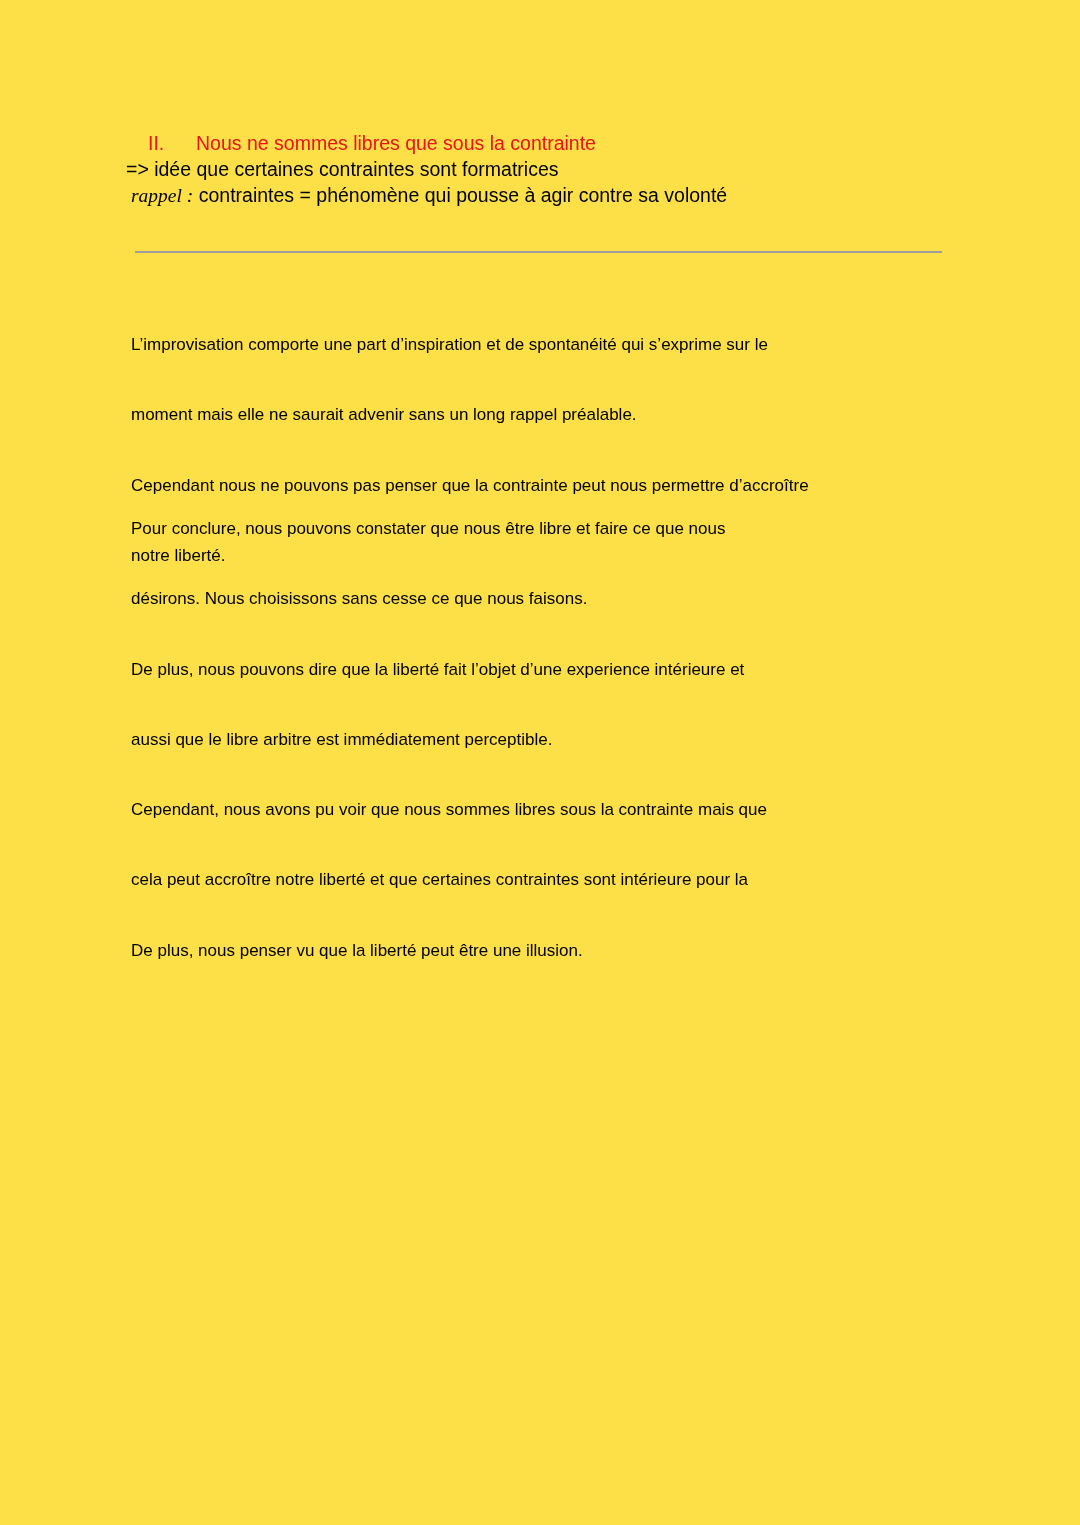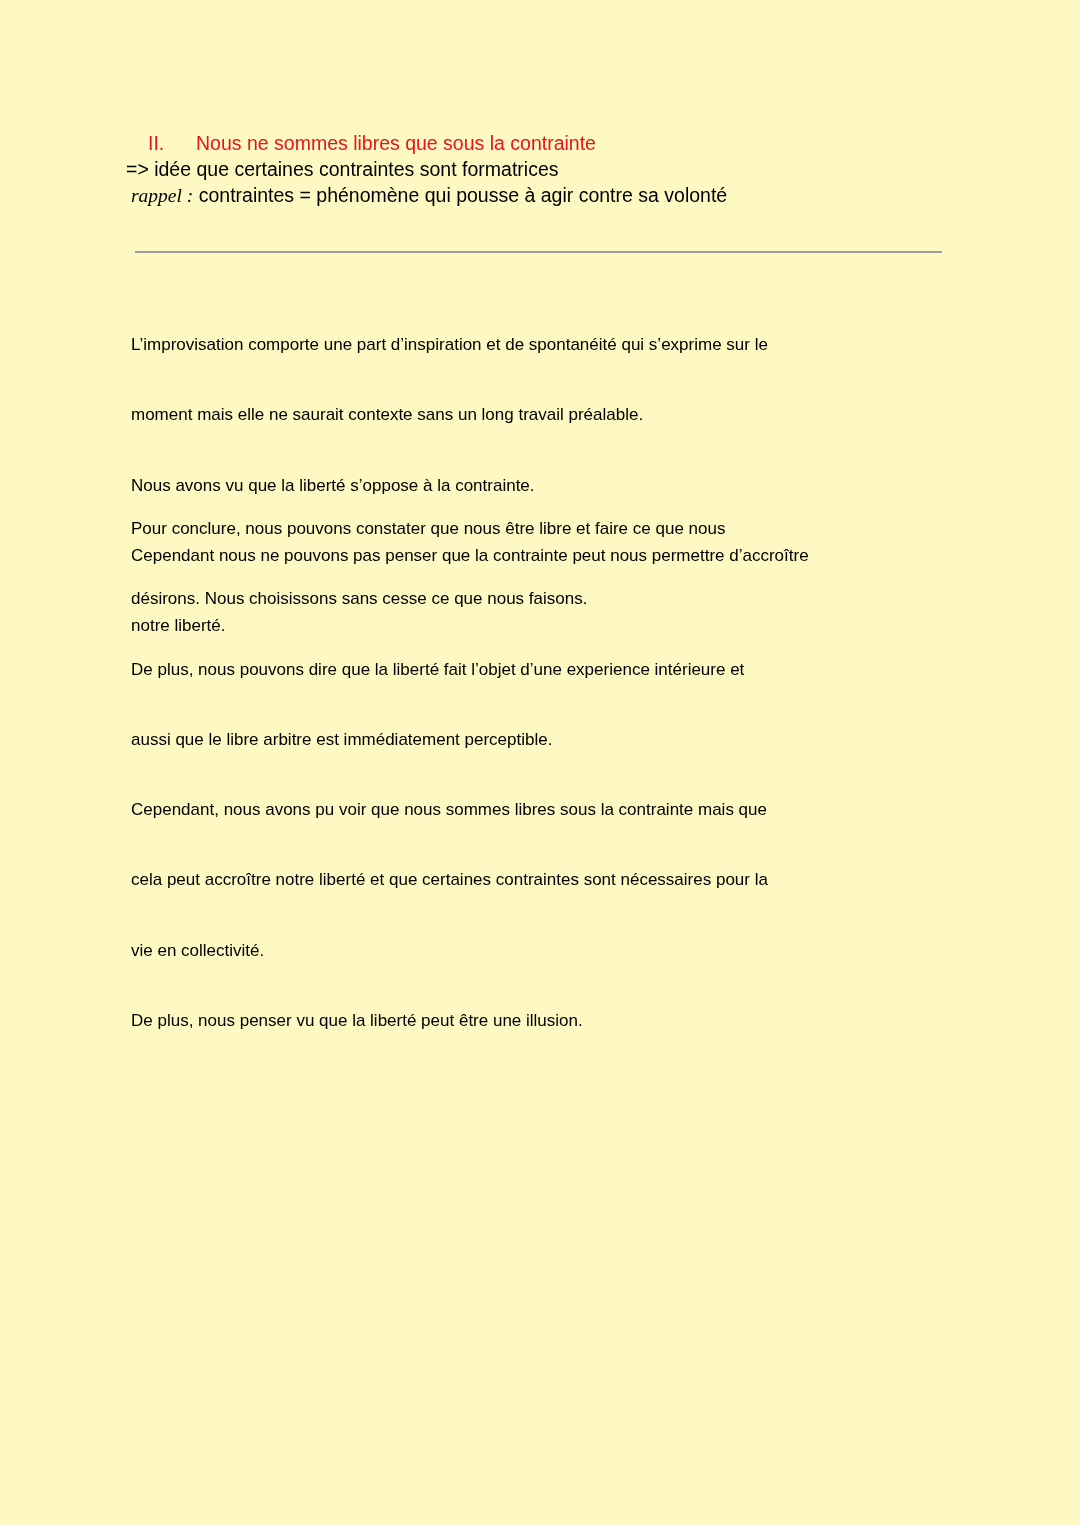--- a/index.html
+++ b/index.html
@@ -13,21 +13,21 @@
     position: relative;
     overflow: hidden;
     font-family: "Liberation Sans", sans-serif;
     color: #000000;
   }
   .page {
     position: absolute;
     left: 0; top: 0;
     width: 1080px;
     height: 1525px;
-    background: #fef9c3;
+    background: #fde047;
   }
   .line {
     position: absolute;
     left: 131px;
     font-size: 19.5px;
     line-height: 26px;
     white-space: nowrap;
   }
   .heading {
     color: #e8131b;
@@ -72,30 +72,28 @@
   <div class="line arrow-line">=&gt; idée que certaines contraintes sont formatrices</div>
 
   <div class="line rappel-line">
     <span class="rappel-label">rappel :</span><span> contraintes = phénomène qui pousse à agir contre sa volonté</span>
   </div>
 
   <div class="separator"></div>
 
   <div class="para para-body">
     <span class="row">L’improvisation comporte une part d’inspiration et de spontanéité qui s’exprime sur le</span>
-    <span class="row">moment mais elle ne saurait contexte sans un long travail préalable.</span>
-    <span class="row">Nous avons vu que la liberté s’oppose à la contrainte.</span>
+    <span class="row">moment mais elle ne saurait advenir sans un long rappel préalable.</span>
     <span class="row">Cependant nous ne pouvons pas penser que la contrainte peut nous permettre d’accroître</span>
     <span class="row">notre liberté.</span>
   </div>
 
   <div class="para para-conclusion">
     <span class="row">Pour conclure, nous pouvons constater que nous être libre et faire ce que nous</span>
     <span class="row">désirons. Nous choisissons sans cesse ce que nous faisons.</span>
     <span class="row">De plus, nous pouvons dire que la liberté fait l’objet d’une experience intérieure et</span>
     <span class="row">aussi que le libre arbitre est immédiatement perceptible.</span>
     <span class="row">Cependant, nous avons pu voir que nous sommes libres sous la contrainte mais que</span>
-    <span class="row">cela peut accroître notre liberté et que certaines contraintes sont nécessaires pour la</span>
-    <span class="row">vie en collectivité.</span>
+    <span class="row">cela peut accroître notre liberté et que certaines contraintes sont intérieure pour la</span>
     <span class="row">De  plus, nous penser vu que la liberté peut être une illusion.</span>
   </div>
 
 </div>
 
 </body></html>

